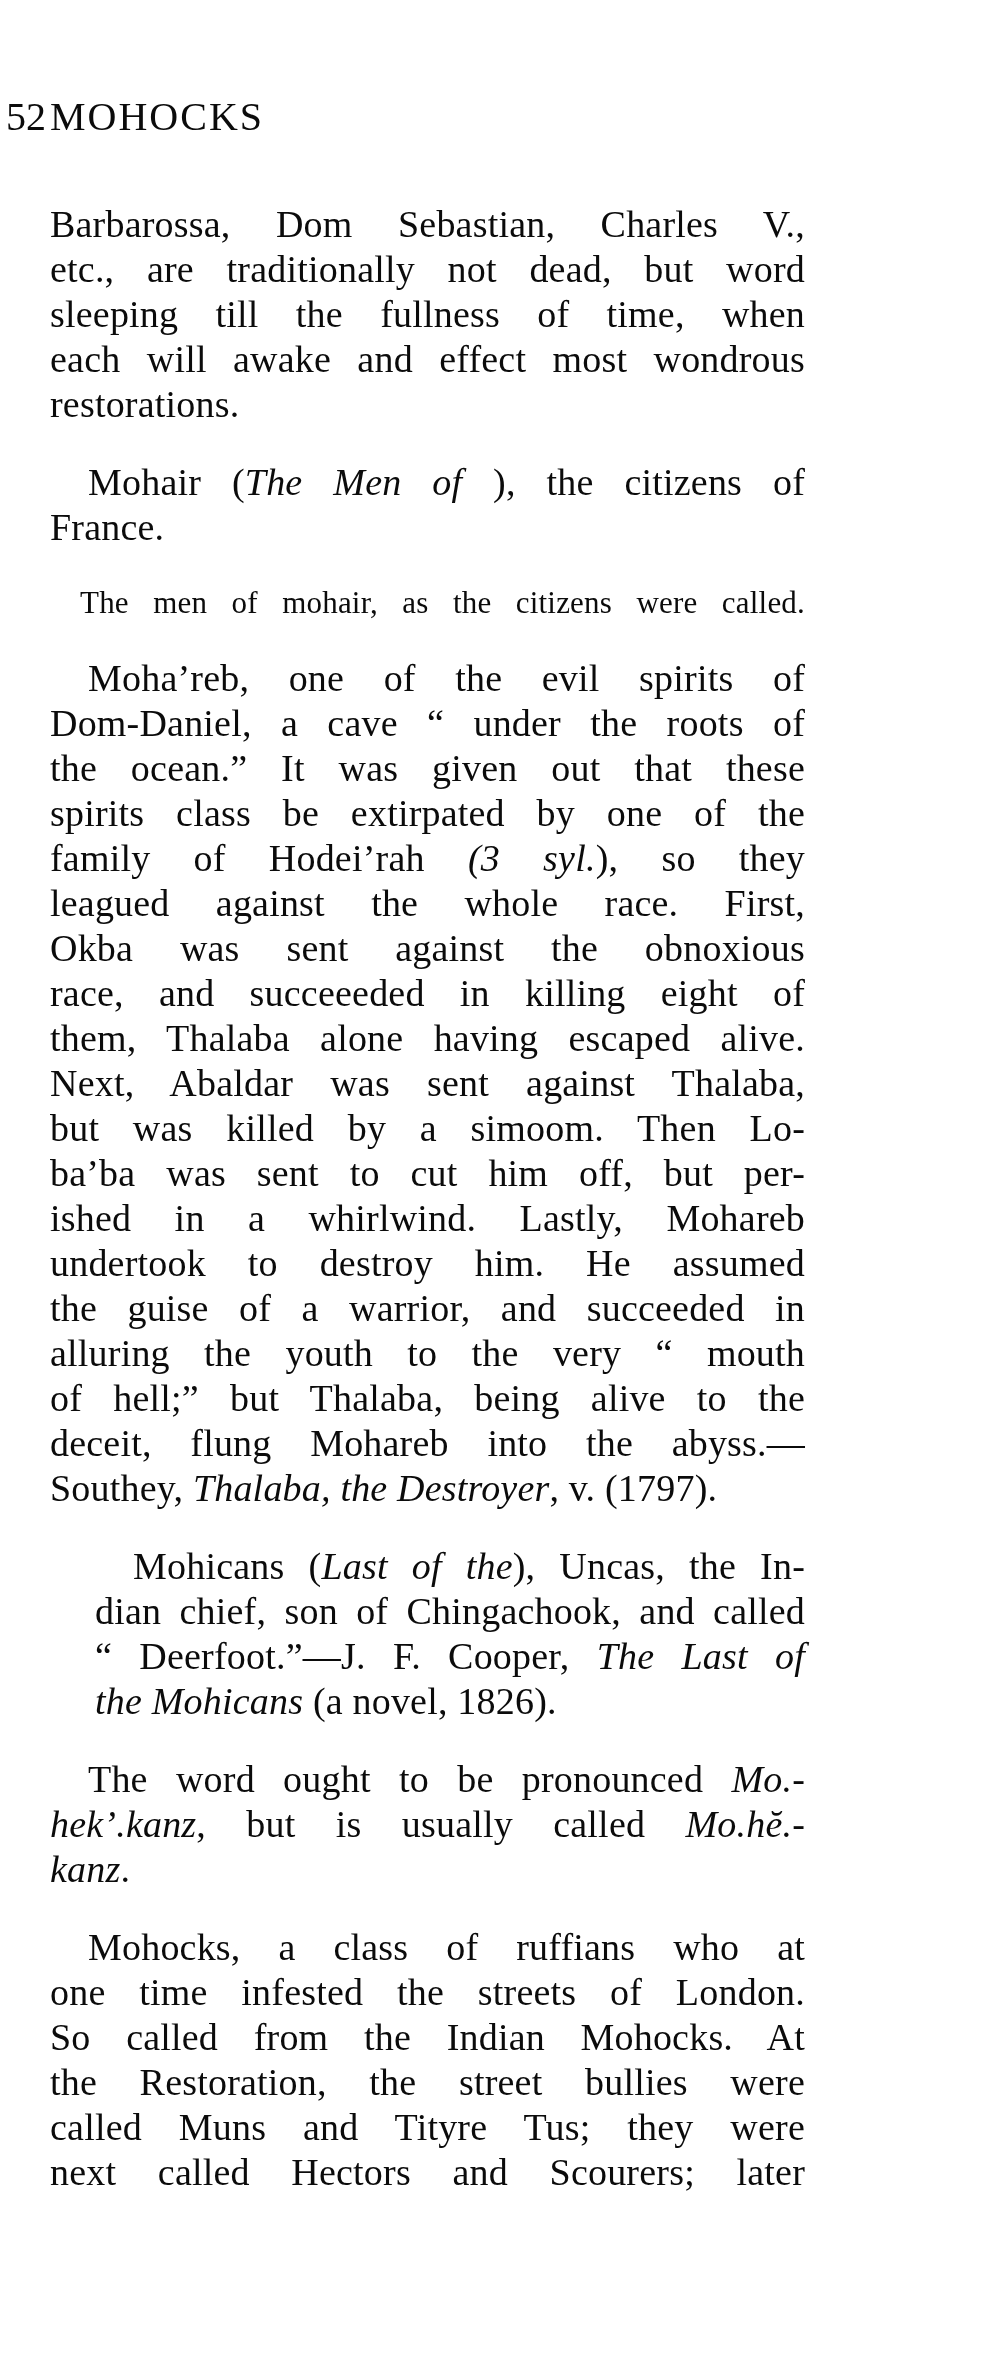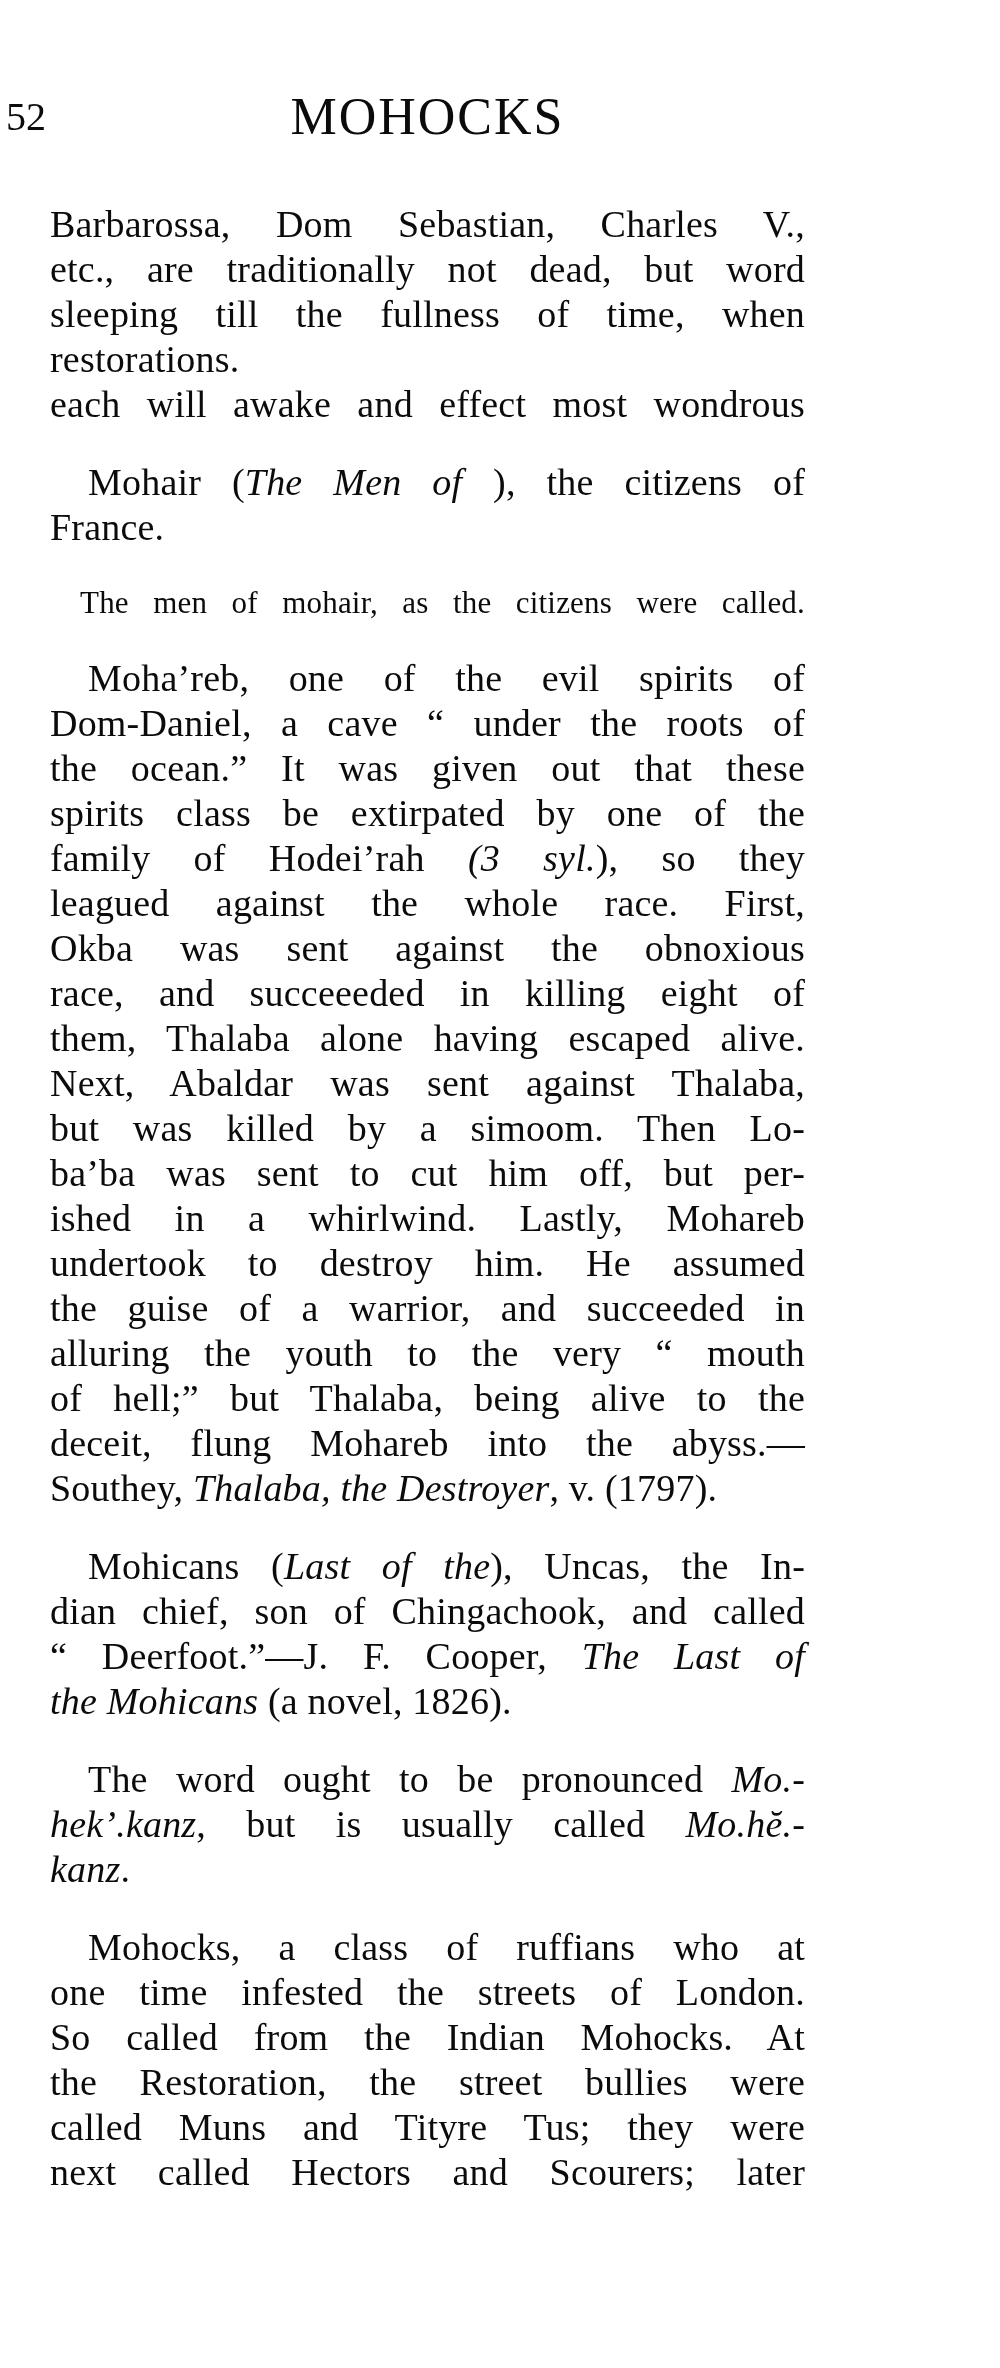--- a/index.html
+++ b/index.html
@@ -24,32 +24,31 @@
     margin-bottom: 58px;
   }
   .page-number {
     position: absolute;
     left: -44px;
     top: 6px;
     font-size: 40px;
     line-height: 46px;
   }
   .running-head {
-    text-align: center;
-    font-size: 52px;
+    font-size: 40px;
     line-height: 46px;
     letter-spacing: 2px;
     padding-top: 6px;
   }
   .block { margin: 0; }
   .block + .block { margin-top: 33px; }
   [data-name="mohair-entry"]          { margin-top: 35px; }
   [data-name="mohair-quote"]          { margin-top: 12px; }
   [data-name="mohareb-entry"]         { margin-top: 33px; }
-  [data-name="mohicans-entry"]        { margin-top: 37px; }
+  [data-name="mohicans-entry"]        { margin-top: 37px; margin-left: 45px; }
   [data-name="mohicans-pronunciation"]{ margin-top: 0px;  }
   [data-name="mohocks-entry"]         { margin-top: 28px; }
   .line { white-space: normal; }
   .body-line  { font-size: 38px; line-height: 45px; letter-spacing: 0.2px; }
   .small-line { font-size: 31px; line-height: 40px; letter-spacing: 0.2px; }
   .justify { text-align: justify; text-align-last: justify; }
   .left    { text-align: left;    text-align-last: left;    }
   .indent       { text-indent: 38px; }
   .small-line.indent { text-indent: 30px; }
   .r-b { font-weight: 400; }
@@ -63,22 +62,22 @@
   <div class="column" data-name="text-column">
     <div class="header-row" data-name="page-header">
       <span class="page-number" data-name="page-number">52</span>
       <div class="running-head" data-name="running-head">MOHOCKS</div>
     </div>
     <div id="text-blocks" data-name="page-text">
         <div class="block" data-name="continuation-paragraph">
           <div class="line body-line justify" data-name="continuation-paragraph-line"><span class="r-p" data-name="text-run">Barbarossa, Dom Sebastian, Charles V.,</span></div>
           <div class="line body-line justify" data-name="continuation-paragraph-line"><span class="r-p" data-name="text-run">etc., are traditionally not dead, but word</span></div>
           <div class="line body-line justify" data-name="continuation-paragraph-line"><span class="r-p" data-name="text-run">sleeping till the fullness of time, when</span></div>
+          <div class="line body-line justify" data-name="continuation-paragraph-line"><span class="r-p" data-name="text-run">each will awake and effect most wondrous</span></div>
           <div class="line body-line left" data-name="continuation-paragraph-line"><span class="r-p" data-name="text-run">restorations.</span></div>
-          <div class="line body-line justify" data-name="continuation-paragraph-line"><span class="r-p" data-name="text-run">each will awake and effect most wondrous</span></div>
         </div>
         <div class="block" data-name="mohair-entry">
           <div class="line body-line justify indent" data-name="mohair-entry-line"><span class="r-b" data-name="entry-headword">Mohair</span><span class="r-p" data-name="text-run"> (</span><span class="r-i" data-name="text-run">The Men of</span><span class="r-p" data-name="text-run"> ), the citizens of</span></div>
           <div class="line body-line left" data-name="mohair-entry-line"><span class="r-p" data-name="text-run">France.</span></div>
         </div>
         <div class="block" data-name="mohair-quote">
           <div class="line small-line justify indent" data-name="mohair-quote-line"><span class="r-p" data-name="text-run">The men of mohair, as the citizens were called.</span></div>
         </div>
         <div class="block" data-name="mohareb-entry">
           <div class="line body-line justify indent" data-name="mohareb-entry-line"><span class="r-b" data-name="entry-headword">Moha’reb,</span><span class="r-p" data-name="text-run"> one of the evil spirits of</span></div>

